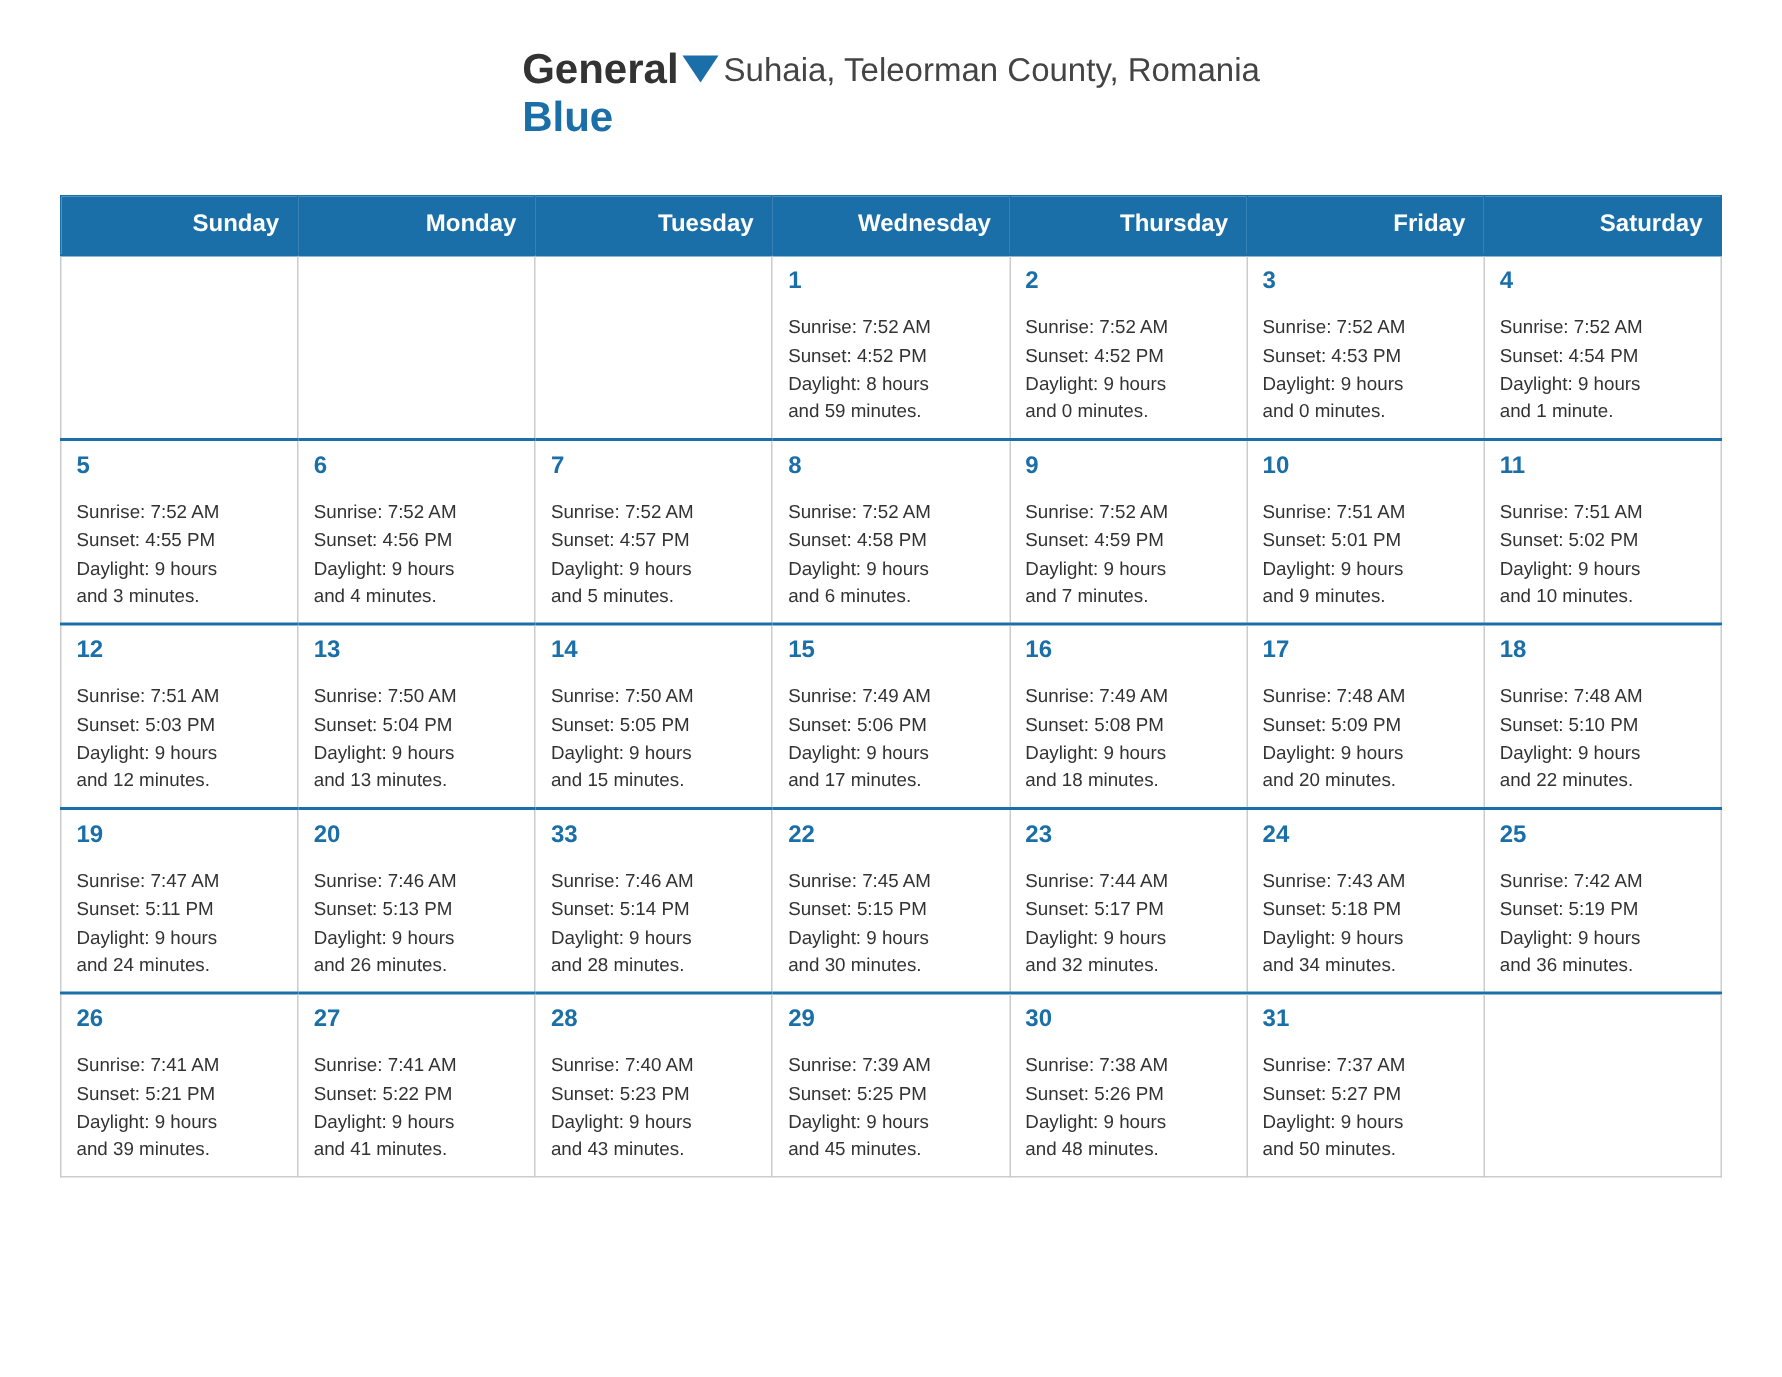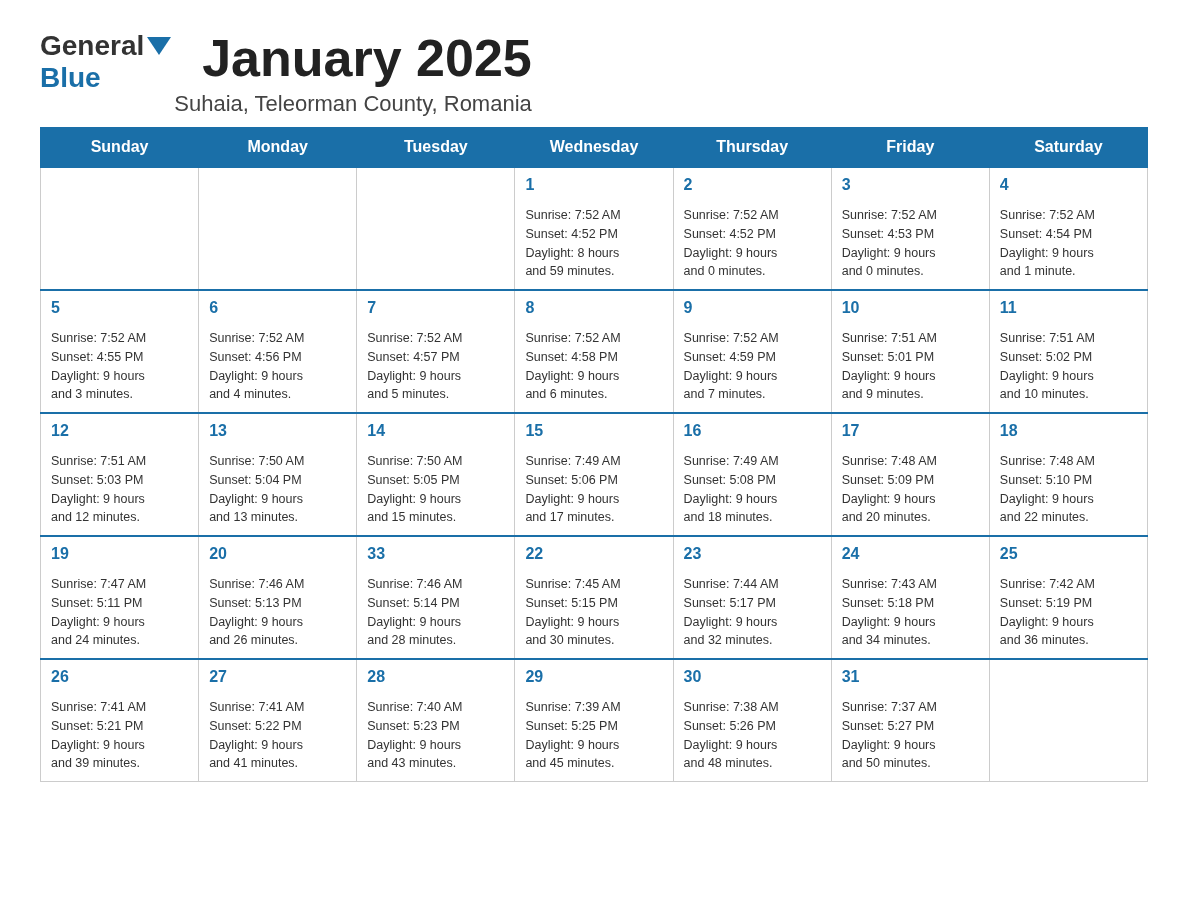--- a/index.html
+++ b/index.html
@@ -5,23 +5,23 @@
     * { box-sizing: border-box; margin: 0; padding: 0; }
     body {
       font-family: Arial, sans-serif;
       background: #fff;
       padding: 30px 40px;
       width: 1188px;
       min-height: 918px;
     }
     .header {
       display: flex;
-      justify-content: flex-start;
+      justify-content: center;
       align-items: flex-start;
-      margin-bottom: 10px;
+      margin-bottom: 36px;
     }
     .logo {
       display: flex;
       flex-direction: column;
       align-items: flex-start;
     }
     .logo-text {
       display: flex;
       align-items: center;
       font-size: 28px;
@@ -53,21 +53,21 @@
     .calendar {
       width: 100%;
       border-collapse: collapse;
     }
     .calendar th {
       background: #1a6fa8;
       color: #fff;
       font-size: 16px;
       font-weight: bold;
       padding: 10px 12px;
-      text-align: center;
+      text-align: right;
       border: 1px solid #1a6fa8;
     }
     .calendar td {
       border: 1px solid #ccc;
       vertical-align: top;
       padding: 8px 10px;
       width: 14.28%;
       font-size: 13px;
       color: #222;
       min-height: 90px;
@@ -100,21 +100,20 @@
     <div class="logo-text">
       <span class="logo-general">General</span>
       <span class="logo-arrow"></span>
       <br>
     </div>
     <div>
       <span class="logo-blue">Blue</span>
     </div>
   </div>
   <div class="title-block">
-    <div class="month-title">January 2025</div>
     <div class="location-title">Suhaia, Teleorman County, Romania</div>
   </div>
 </div>
 
 <table class="calendar">
   <thead>
     <tr>
     <th>Sunday</th>
         <th>Monday</th>
         <th>Tuesday</th>

